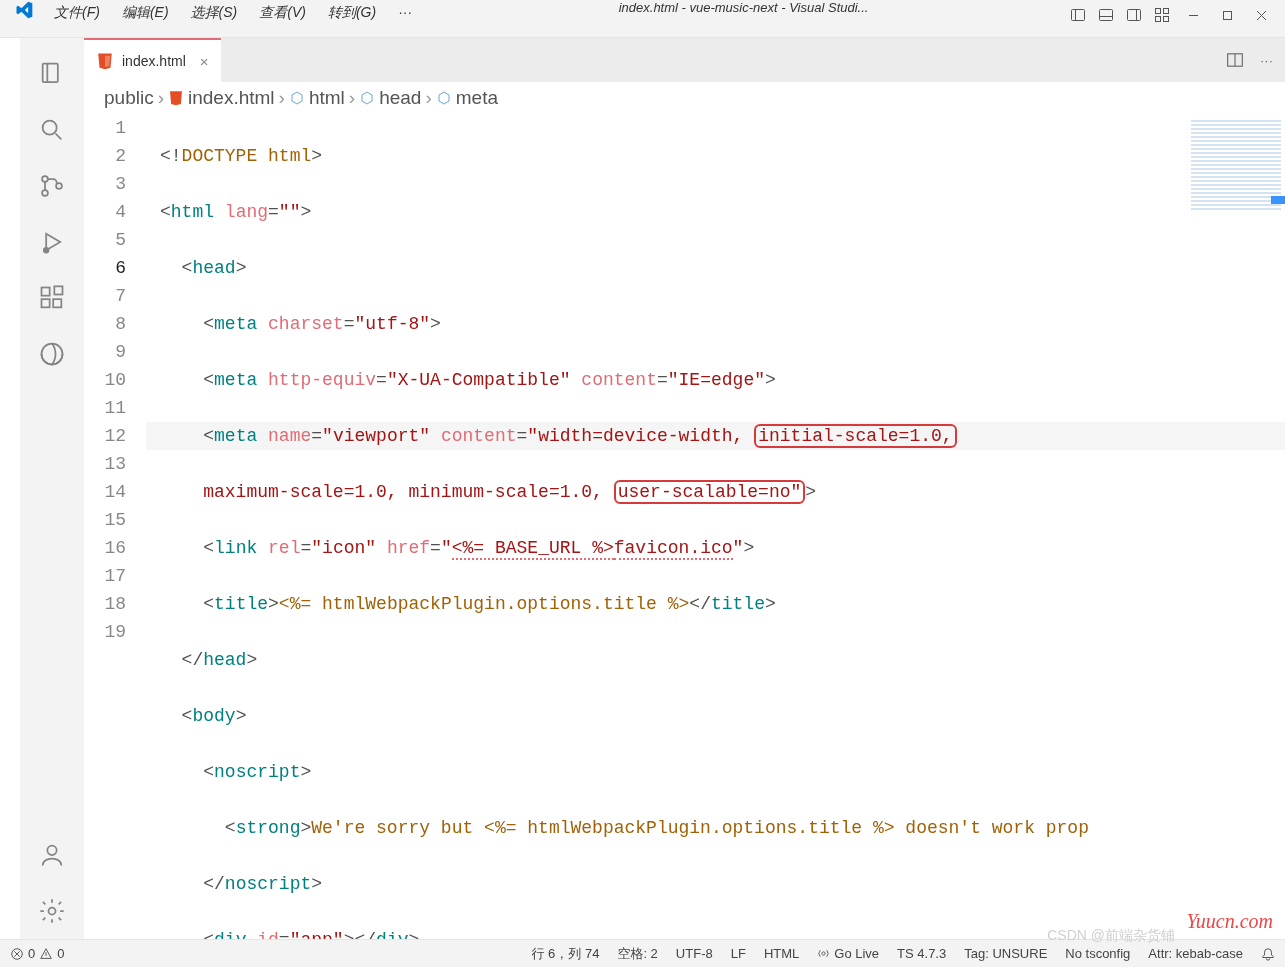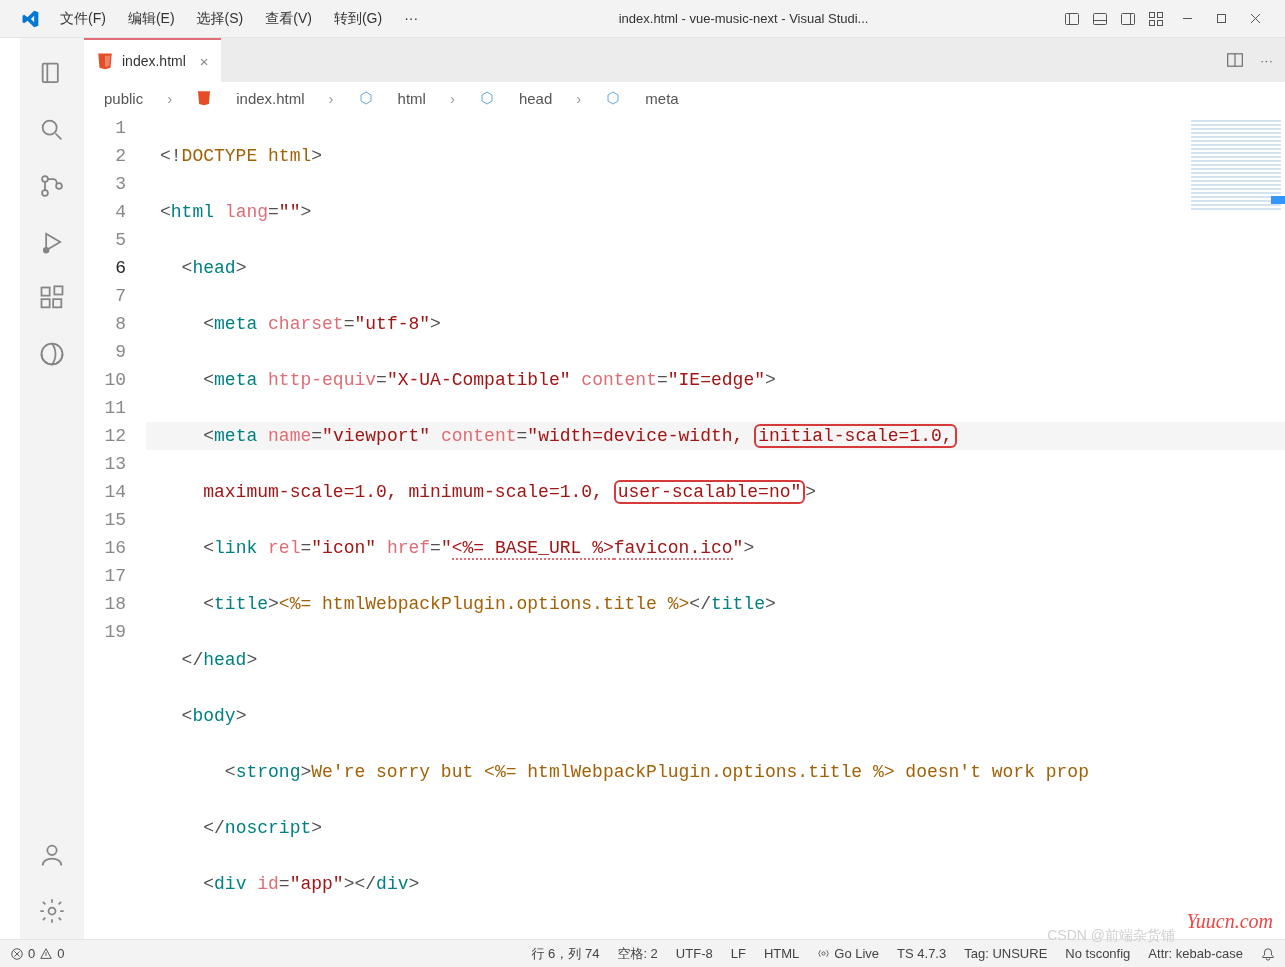--- a/index.html
+++ b/index.html
@@ -13,24 +13,25 @@
   overflow: hidden;
   display: flex;
   flex-direction: column;
 }
 
 
 .titlebar {
   height: 38px;
   background: #f3f3f3;
   display: flex;
-  align-items: center;
-  padding: 0 14px;
+  align-items: flex-start;
+  padding: 0 8px;
   border-bottom: 1px solid #e5e5e5;
   flex-shrink: 0;
+  font-style: italic;
 }
 .titlebar .logo { width: 20px; height: 20px; margin: 0 10px 0 6px; }
 .titlebar .menu { display: flex; gap: 2px; }
 .titlebar .menu-item { padding: 4px 10px; color: #333; cursor: default; font-size: 14px; }
 .titlebar .title { flex: 1; text-align: center; color: #333; font-size: 13px; }
 .titlebar .win-controls { display: flex; gap: 2px; align-items: center; }
 .titlebar .win-btn { width: 32px; height: 30px; display: flex; align-items: center; justify-content: center; color: #555; }
 .titlebar .layout-btn { width: 26px; height: 24px; display: flex; align-items: center; justify-content: center; color: #555; }
 
 
@@ -81,22 +82,22 @@
 .tab .html5-icon { color: #e44d26; }
 .tab .close { color: #888; font-size: 15px; margin-left: 6px; }
 .tabs .actions { margin-left: auto; display: flex; align-items: center; padding: 0 12px; gap: 16px; color: #666; }
 
 
 .breadcrumbs {
   height: 32px;
   display: flex;
   align-items: center;
   padding: 0 20px;
-  gap: 24px;
-  font-size: 15px;
+  gap: 4px;
+  font-size: 19px;
   color: #555;
   flex-shrink: 0;
 }
 .breadcrumbs .sep { color: #999; }
 .breadcrumbs .sym { color: #6aa6d6; }
 
 
 .editor { flex: 1; display: flex; position: relative; overflow: hidden; font-family: Consolas, "Courier New", monospace; font-size: 18px; line-height: 28px; }
 .gutter { width: 62px; text-align: right; color: #888; padding-right: 20px; user-select: none; }
 .gutter .ln { height: 28px; }
@@ -354,20 +355,21 @@
 <div class="line"><span class="t-punc">&lt;</span><span class="t-tag">html</span><span class="t-attr"> lang</span><span class="t-punc">=</span><span class="t-str">""</span><span class="t-punc">&gt;</span></div>
 <div class="line">  <span class="t-punc">&lt;</span><span class="t-tag">head</span><span class="t-punc">&gt;</span></div>
 <div class="line">    <span class="t-punc">&lt;</span><span class="t-tag">meta</span><span class="t-attr"> charset</span><span class="t-punc">=</span><span class="t-str">"utf-8"</span><span class="t-punc">&gt;</span></div>
 <div class="line">    <span class="t-punc">&lt;</span><span class="t-tag">meta</span><span class="t-attr"> http-equiv</span><span class="t-punc">=</span><span class="t-str">"X-UA-Compatible"</span><span class="t-attr"> content</span><span class="t-punc">=</span><span class="t-str">"IE=edge"</span><span class="t-punc">&gt;</span></div>
 <div class="line current">    <span class="t-punc">&lt;</span><span class="t-tag">meta</span><span class="t-attr"> name</span><span class="t-punc">=</span><span class="t-str">"viewport"</span><span class="t-attr"> content</span><span class="t-punc">=</span><span class="t-str">"width=device-width, </span><span class="t-str annot-box">initial-scale=1.0,</span></div>
 <div class="line">    <span class="t-str">maximum-scale=1.0, minimum-scale=1.0, </span><span class="t-str annot-box">user-scalable=no"</span><span class="t-punc">&gt;</span></div>
 <div class="line">    <span class="t-punc">&lt;</span><span class="t-tag">link</span><span class="t-attr"> rel</span><span class="t-punc">=</span><span class="t-str">"icon"</span><span class="t-attr"> href</span><span class="t-punc">=</span><span class="t-str">"</span><span class="t-str underline-err">&lt;%= BASE_URL %&gt;</span><span class="t-str underline-err">favicon.ico</span><span class="t-str">"</span><span class="t-punc">&gt;</span></div>
 <div class="line">    <span class="t-punc">&lt;</span><span class="t-tag">title</span><span class="t-punc">&gt;</span><span class="t-txt">&lt;%= htmlWebpackPlugin.options.title %&gt;</span><span class="t-punc">&lt;/</span><span class="t-tag">title</span><span class="t-punc">&gt;</span></div>
 <div class="line">  <span class="t-punc">&lt;/</span><span class="t-tag">head</span><span class="t-punc">&gt;</span></div>
 <div class="line">  <span class="t-punc">&lt;</span><span class="t-tag">body</span><span class="t-punc">&gt;</span></div>
+<div class="line">    <span class="t-punc">&lt;</span><span class="t-tag">noscript</span><span class="t-punc">&gt;</span></div>
 <div class="line">      <span class="t-punc">&lt;</span><span class="t-tag">strong</span><span class="t-punc">&gt;</span><span class="t-txt">We're sorry but &lt;%= htmlWebpackPlugin.options.title %&gt; doesn't work prop</span></div>
 <div class="line">    <span class="t-punc">&lt;/</span><span class="t-tag">noscript</span><span class="t-punc">&gt;</span></div>
 <div class="line">    <span class="t-punc">&lt;</span><span class="t-tag">div</span><span class="t-attr"> id</span><span class="t-punc">=</span><span class="t-str">"app"</span><span class="t-punc">&gt;&lt;/</span><span class="t-tag">div</span><span class="t-punc">&gt;</span></div>
 
 
 
 
       </div>
       <div class="minimap"></div>
       <div class="ov-ruler">

